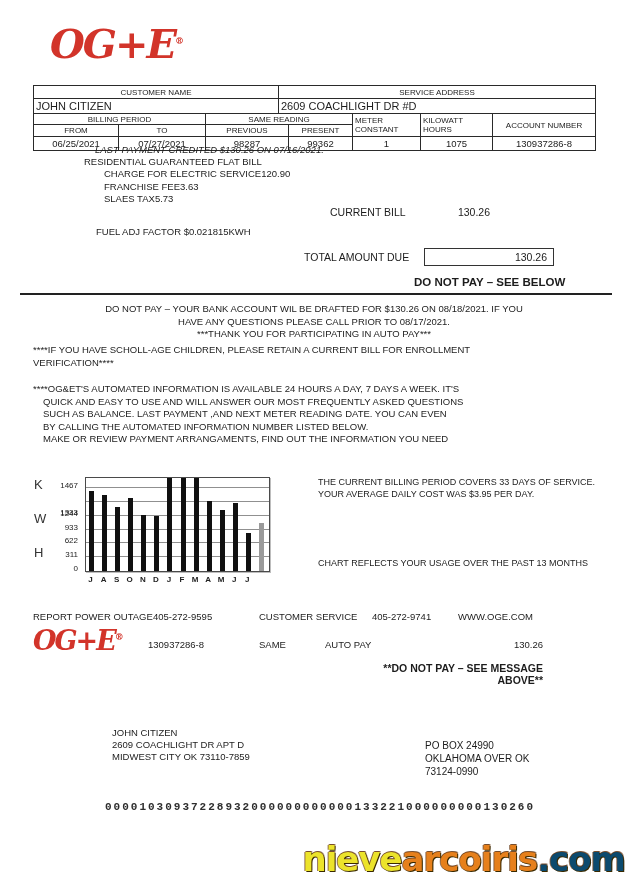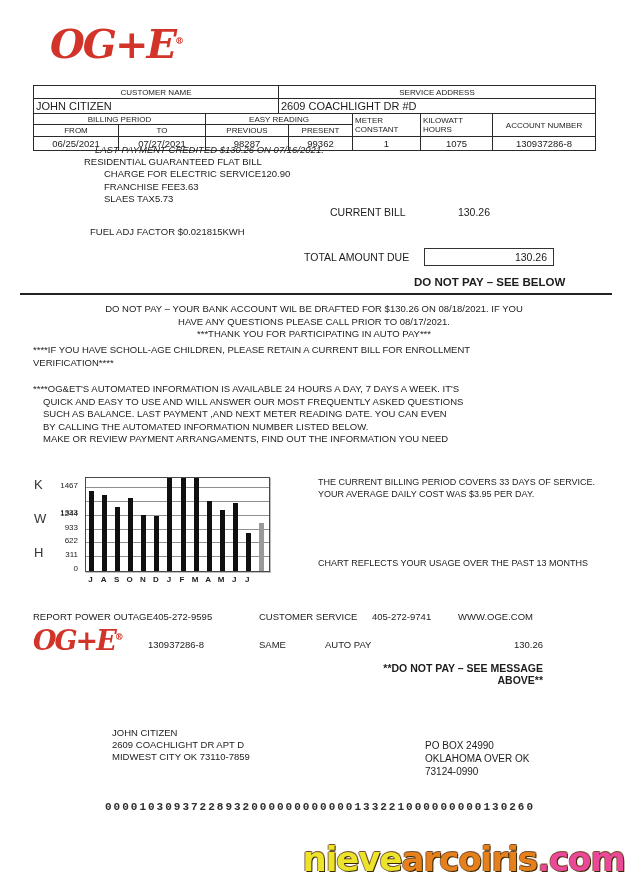--- a/index.html
+++ b/index.html
@@ -94,21 +94,21 @@
           <col style="width:87px">
           <col style="width:83px">
           <col style="width:64px">
           <col style="width:68px">
           <col style="width:72px">
           <col style="width:103px">
         </colgroup>
       <tbody>
           <tr>
         <th colspan="2" style="height:10px">BILLING PERIOD</th>
-        <th colspan="2">EASY READING</th>
+        <th colspan="2">SAME READING</th>
         <th rowspan="2" class="hdr2">METER CONSTANT</th>
         <th rowspan="2" class="hdr2">KILOWATT HOURS</th>
         <th rowspan="2">ACCOUNT NUMBER</th>
       </tr>
       <tr>
         <th style="height:11px">FROM</th>
         <th>TO</th>
         <th>PREVIOUS</th>
         <th>PRESENT</th>
       </tr>
@@ -139,21 +139,21 @@
     </div>
     <div class="charges-row">
       <span>SLAES TAX</span>
       <span class="amt">5.73</span>
     </div>
   </div>
 
   <div class="abs cb-label" style="left:330px;top:206px;text-align:right;">CURRENT BILL</div>
   <div class="abs cb-label amt" style="left:435px;top:206px;width:55px;">130.26</div>
 
-  <div class="abs line1" style="left:90px;top:226px;">FUEL ADJ FACTOR $0.021815KWH</div>
+  <div class="abs line1" style="left:96px;top:226px;">FUEL ADJ FACTOR $0.021815KWH</div>
 
   <div class="abs total-label" style="left:304px;top:251px;">TOTAL AMOUNT DUE</div>
   <div class="abs total-box" style="left:424px;top:248px;">130.26</div>
 
   <div class="abs dnp" style="left:374px;top:276px;padding-left:40px;">DO NOT PAY – SEE BELOW</div>
   <div class="abs rule" style="left:20px;top:293px;width:592px;"></div>
 
   <div class="abs para center" style="left:44px;top:303px;width:540px;">
     <div>DO NOT PAY – YOUR BANK ACCOUNT WIL BE DRAFTED FOR $130.26 ON 08/18/2021. IF YOU</div>
     <div>HAVE ANY QUESTIONS PLEASE CALL PRIOR TO 08/17/2021.</div>
@@ -250,16 +250,16 @@
   </div>
   <div class="abs addr2" style="left:425px;top:739px;">
     <div>PO BOX 24990</div>
     <div>OKLAHOMA OVER OK</div>
     <div>73124-0990</div>
   </div>
 
   <div class="abs scan" style="left:105px;top:801px;">00001030937228932000000000000133221000000000130260</div>
 
   <div class="abs wm" style="right:2px;top:842px;">
-    <span style="color: rgb(236, 227, 43);">nieve</span><span style="color: rgb(230, 128, 28);">arcoiris</span><span style="color: #ec4899;">.com</span>
+    <span style="color: rgb(236, 227, 43);">nieve</span><span style="color: rgb(230, 128, 28);">arcoiris</span><span style="color: #0c4a6e;">.com</span>
   </div>
 
 </div>
 
 </body></html>

